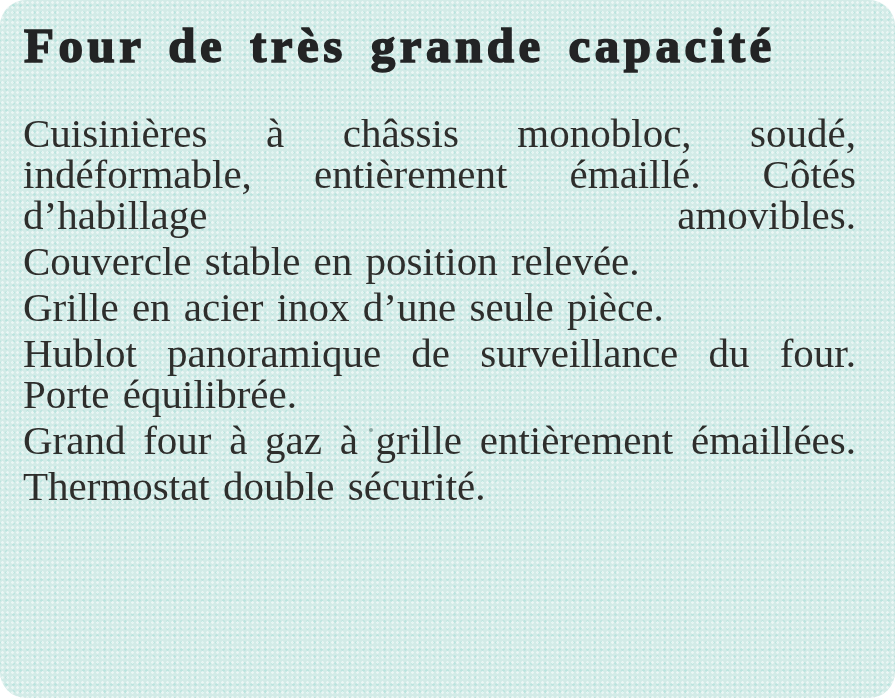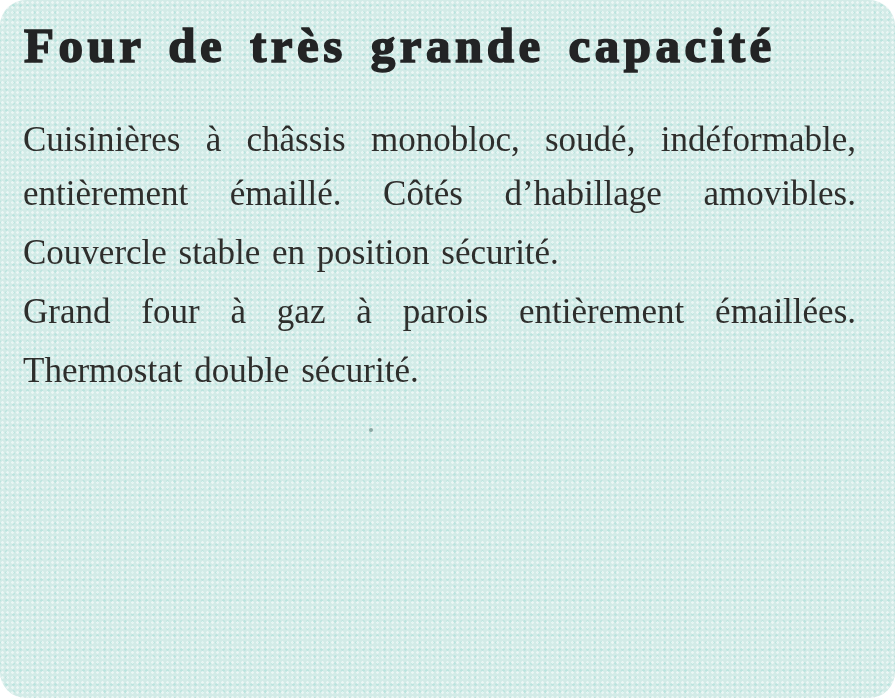--- a/index.html
+++ b/index.html
@@ -29,22 +29,22 @@
     line-height: 49px;
     font-weight: bold;
     letter-spacing: 4.5px;
     word-spacing: 7px;
     color: #232425;
     -webkit-text-stroke: 1.6px #232425;
     white-space: nowrap;
   }
   .para {
     margin: 0 16px 5px 0;
-    font-size: 35px;
-    line-height: 54px;
+    font-size: 41px;
+    line-height: 41px;
     letter-spacing: 0px;
     word-spacing: 3px;
     color: #2e2e2c;
     hyphens: none;
   }
   .para.justify {
     text-align: justify;
   }
   .para.justify-all {
     text-align: justify;
@@ -71,24 +71,26 @@
 <body>
 
 <div class="page">
   <div class="speck-corner"></div>
   <div class="speck-dot"></div>
 
   <h1 class="title">Four de très grande capacité</h1>
 
   <p class="para justify-all">Cuisinières à châssis monobloc, soudé, indéformable, entièrement émaillé. Côtés d’habillage amovibles.</p>
 
-  <p class="para">Couvercle stable en position sécurité.</p>
+  <p class="para">Couvercle stable en position relevée.</p>
 
 
 
+  <p class="para">Grille en acier inox d’une seule pièce.</p>
 
+  <p class="para justify">Hublot panoramique de surveillance du four. Porte équilibrée.</p>
 
-  <p class="para justify-all">Grand four à gaz à parois entièrement émaillées.</p>
+  <p class="para justify-all">Grand four à gaz à grille entièrement émaillées.</p>
 
 
   <p class="para">Thermostat double sécurité.</p>
 
 </div>
 
 </body></html>

